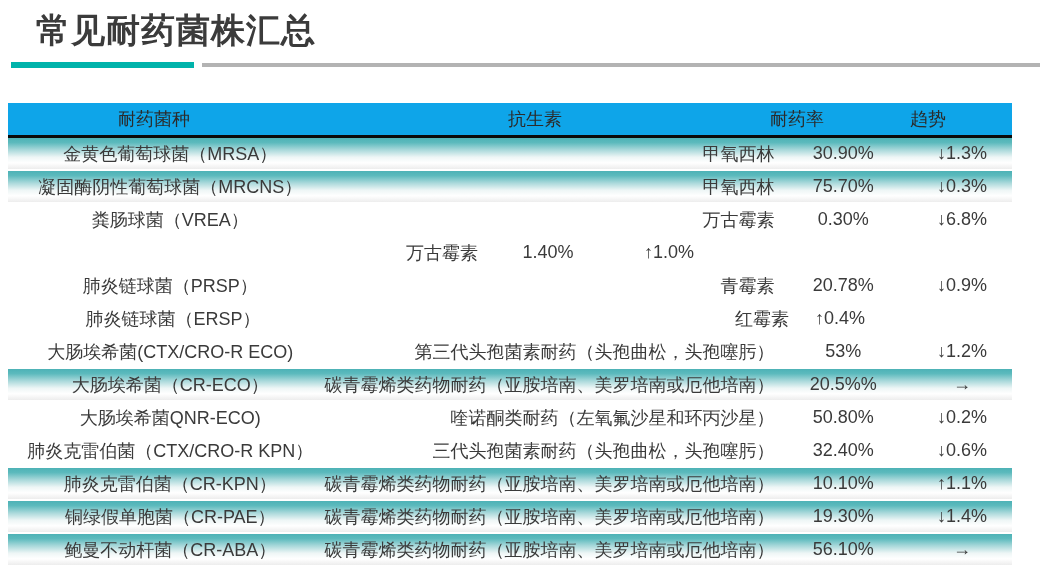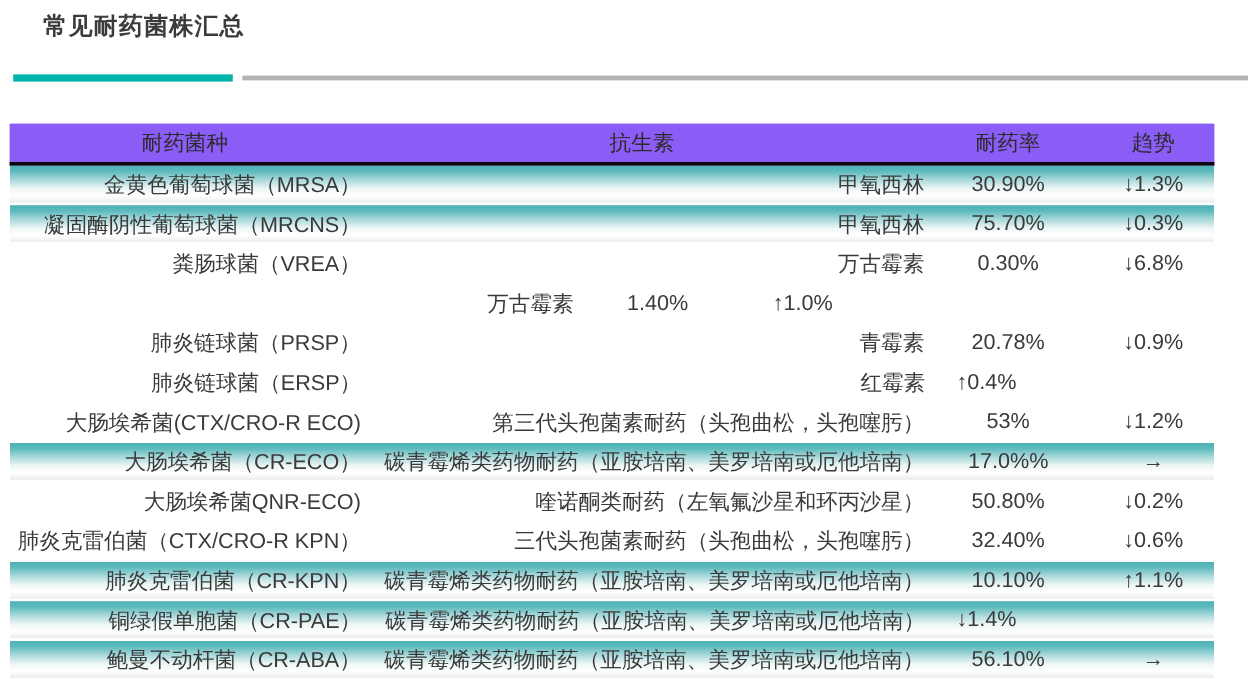--- a/index.html
+++ b/index.html
@@ -5,48 +5,48 @@
   html,body{margin:0;padding:0;background:#ffffff;}
   .page{
     position:relative;
     width:1040px;height:581px;
     background:#ffffff;
     font-family:"Liberation Sans","DejaVu Sans",sans-serif;
     overflow:hidden;
   }
   .title{
     position:absolute;left:36px;top:8px;margin:0;
-    font-size:20px;font-weight:bold;color:#3b3b3b;
+    font-size:34px;font-weight:bold;color:#3b3b3b;
     letter-spacing:1px;white-space:nowrap;
   }
   .rule{position:absolute;left:0;top:62px;width:1040px;height:8px;}
   .rule-teal{position:absolute;left:11px;top:0;width:183px;height:6px;background:#00b3ab;}
   .rule-gray{position:absolute;left:202px;top:1px;width:838px;height:4px;background:#b3b3b3;}
 
   .table{position:absolute;left:8px;top:103px;width:1004px;}
   .thead{
     display:flex;align-items:center;height:32px;
-    background:#8b5cf6;border-bottom:3px solid #0a0a0a;
+    background:#0ea5e9;border-bottom:3px solid #0a0a0a;
     color:#2b2b2b;font-size:18px;
   }
-  .thead .cell{text-align:center;}
+  .thead .cell{text-align:left;}
   .row{
     display:flex;align-items:center;
     height:33px;box-sizing:border-box;
     border-bottom:2px solid #ffffff;
     background-clip:padding-box;
     color:#3a3a3a;font-size:18px;
   }
   .row.teal{
     background-image:linear-gradient(180deg,
       #4db2b6 0%, #5cbabd 15%, #a8d8da 38%,
       #eef6f6 62%, #ffffff 80%, #ededed 100%);
     background-clip:padding-box;
   }
-  .c1{width:292px;padding-left:1px;text-align:right;white-space:nowrap;overflow:hidden;}
+  .c1{width:292px;padding-left:19px;text-align:center;white-space:nowrap;overflow:hidden;}
   .c2{width:470px;text-align:right;white-space:nowrap;overflow:hidden;}
   .c3{width:140px;text-align:center;white-space:nowrap;}
   .c4{width:102px;text-align:center;white-space:nowrap;}
   .thead .c1,.thead .c2{text-align:center;padding-left:0;}
 </style>
 </head>
 <body>
 
 <div class="page">
 
@@ -109,21 +109,21 @@
     <div class="row">
       <div class="c1">大肠埃希菌(CTX/CRO-R ECO)</div>
       <div class="c2">第三代头孢菌素耐药（头孢曲松，头孢噻肟）</div>
       <div class="c3">53%</div>
       <div class="c4">↓1.2%</div>
     </div>
 
     <div class="row teal">
       <div class="c1">大肠埃希菌（CR-ECO）</div>
       <div class="c2">碳青霉烯类药物耐药（亚胺培南、美罗培南或厄他培南）</div>
-      <div class="c3">17.0%%</div>
+      <div class="c3">20.5%%</div>
       <div class="c4">→</div>
     </div>
 
     <div class="row">
       <div class="c1">大肠埃希菌QNR-ECO)</div>
       <div class="c2">喹诺酮类耐药（左氧氟沙星和环丙沙星）</div>
       <div class="c3">50.80%</div>
       <div class="c4">↓0.2%</div>
     </div>
 
@@ -137,20 +137,21 @@
     <div class="row teal">
       <div class="c1">肺炎克雷伯菌（CR-KPN）</div>
       <div class="c2">碳青霉烯类药物耐药（亚胺培南、美罗培南或厄他培南）</div>
       <div class="c3">10.10%</div>
       <div class="c4">↑1.1%</div>
     </div>
 
     <div class="row teal">
       <div class="c1">铜绿假单胞菌（CR-PAE）</div>
       <div class="c2">碳青霉烯类药物耐药（亚胺培南、美罗培南或厄他培南）</div>
+      <div class="c3">19.30%</div>
       <div class="c4">↓1.4%</div>
     </div>
 
     <div class="row teal">
       <div class="c1">鲍曼不动杆菌（CR-ABA）</div>
       <div class="c2">碳青霉烯类药物耐药（亚胺培南、美罗培南或厄他培南）</div>
       <div class="c3">56.10%</div>
       <div class="c4">→</div>
     </div>
 

